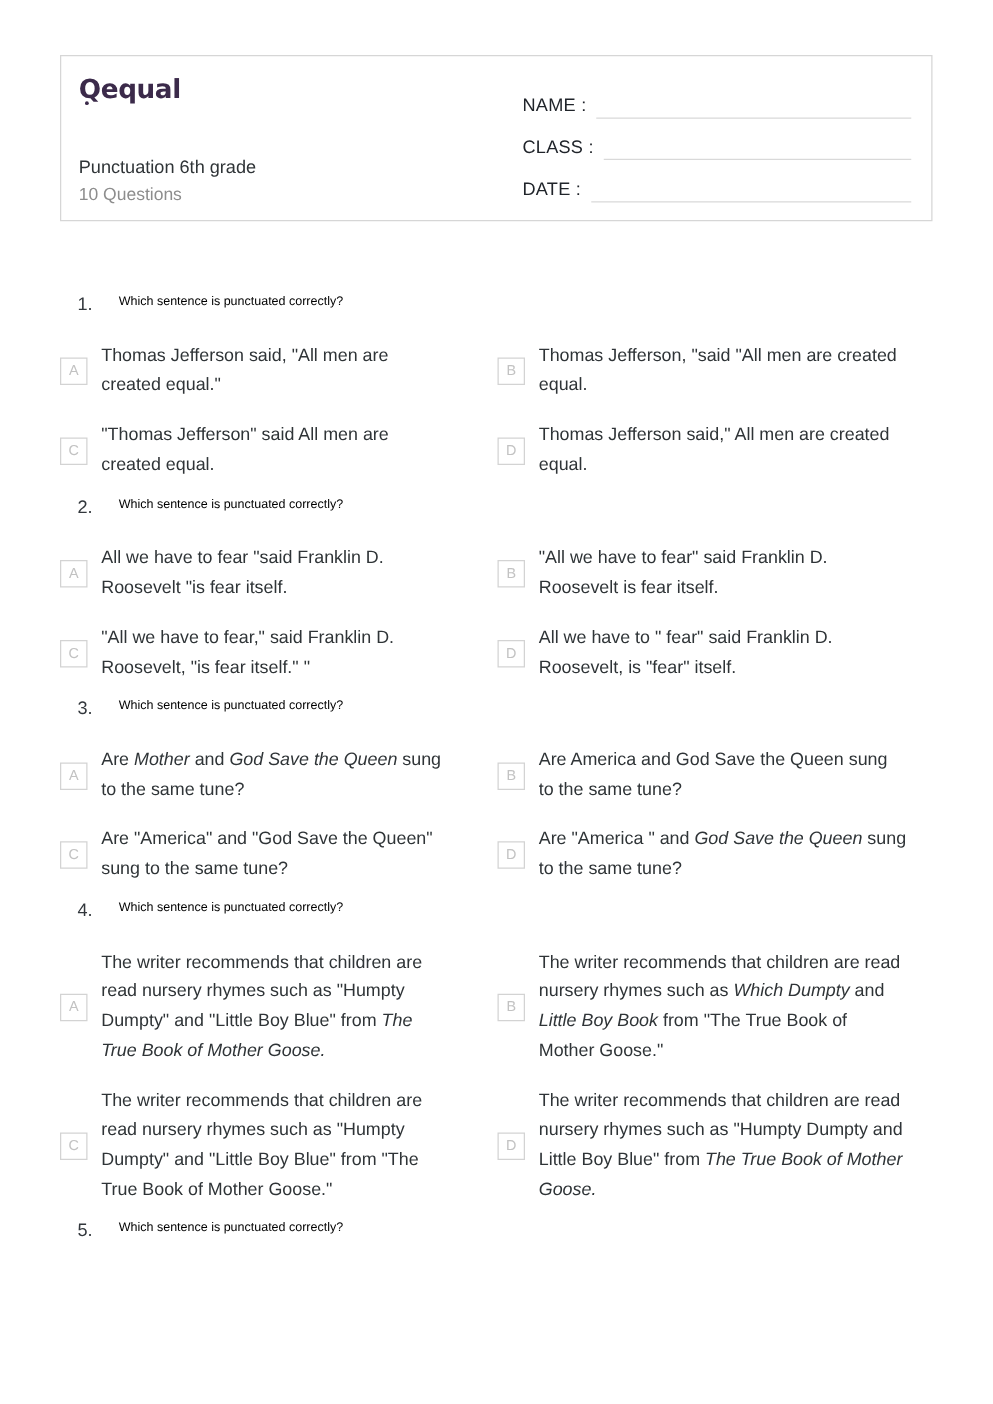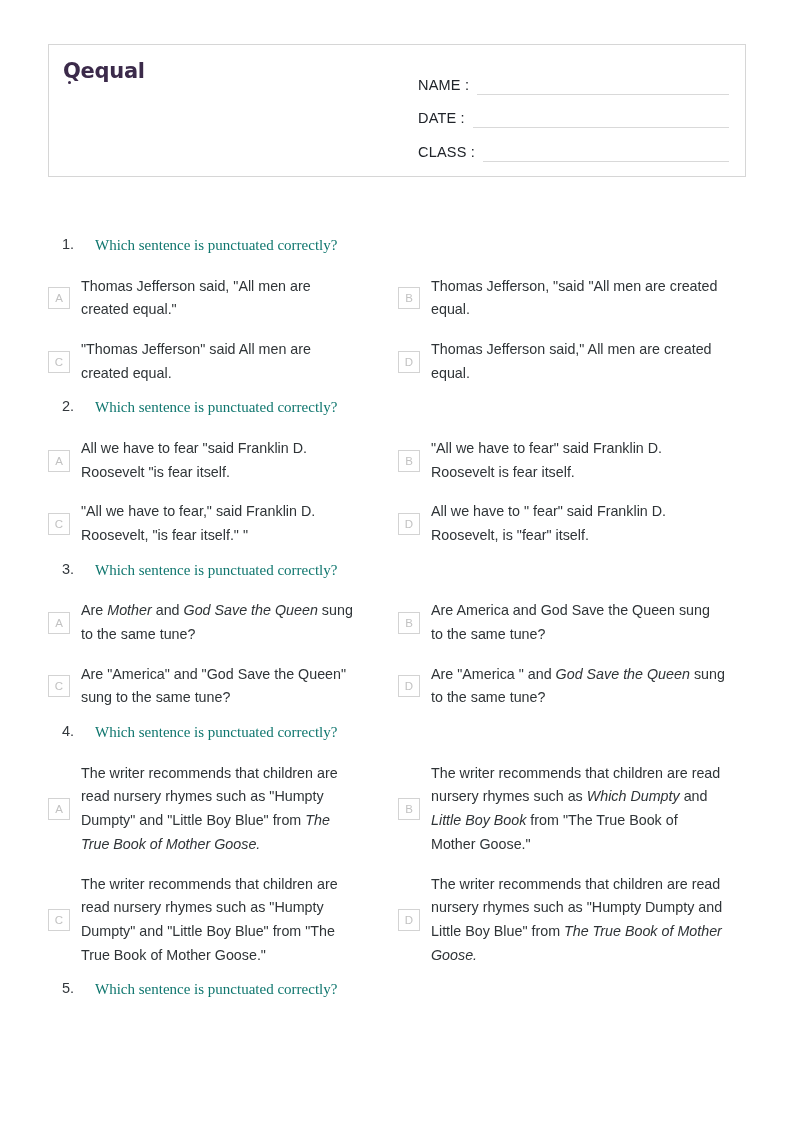--- a/index.html
+++ b/index.html
@@ -112,24 +112,23 @@
   .q-num {
     width: 47px;
     flex: 0 0 47px;
     font-size: 14.5px;
     color: #32373c;
     text-align: left;
     padding-left: 14px;
     line-height: 1.5;
   }
   .q-text {
-    font-size: 15px;
-    color: #0f766e;
+    font-size: 10px;
+    color: #000000;
     line-height: 1.5;
-    font-family: Liberation Serif, serif;
   }
 
   .options {
     display: flex;
     flex-wrap: wrap;
   }
   .option {
     width: 50%;
     display: flex;
     align-items: center;
@@ -167,35 +166,39 @@
 
 <div class="page">
 
   <div class="header-card">
 
     <div class="header-left">
       <div class="logo">
         <span class="q-mark">Q<span class="q-dot"></span></span>
           <span>equal</span>
       </div>
+      <div class="header-meta">
+        <div class="quiz-title">Punctuation 6th grade</div>
+        <div class="quiz-count">10 Questions</div>
+      </div>
     </div>
 
     <div class="header-right">
       <div class="field-row">
         <span class="field-label">NAME :</span>
         <span class="field-line"></span>
       </div>
       <div class="field-row">
+        <span class="field-label">CLASS :</span>
+        <span class="field-line"></span>
+      </div>
+      <div class="field-row">
         <span class="field-label">DATE  :</span>
         <span class="field-line"></span>
       </div>
-      <div class="field-row">
-        <span class="field-label">CLASS :</span>
-        <span class="field-line"></span>
-      </div>
     </div>
   </div>
 
   <div class="questions" id="questions-root">
       <div class="question-block">
         <div class="q-head">
           <div class="q-num">1.</div>
           <div class="q-text">Which sentence is punctuated correctly?</div>
         </div>
         <div class="options">

